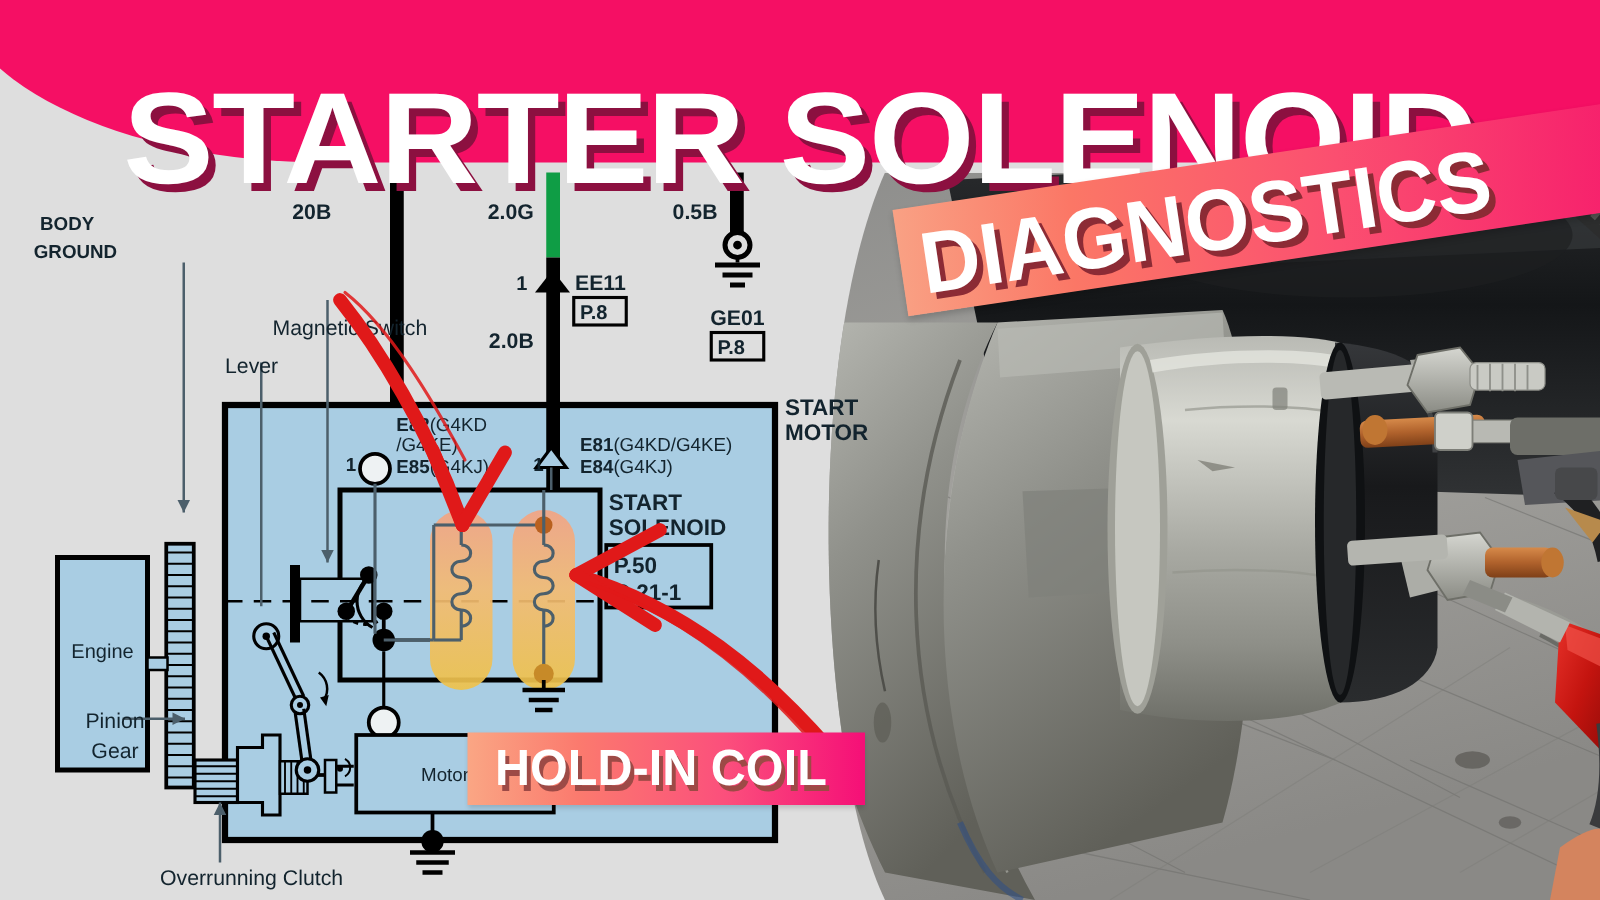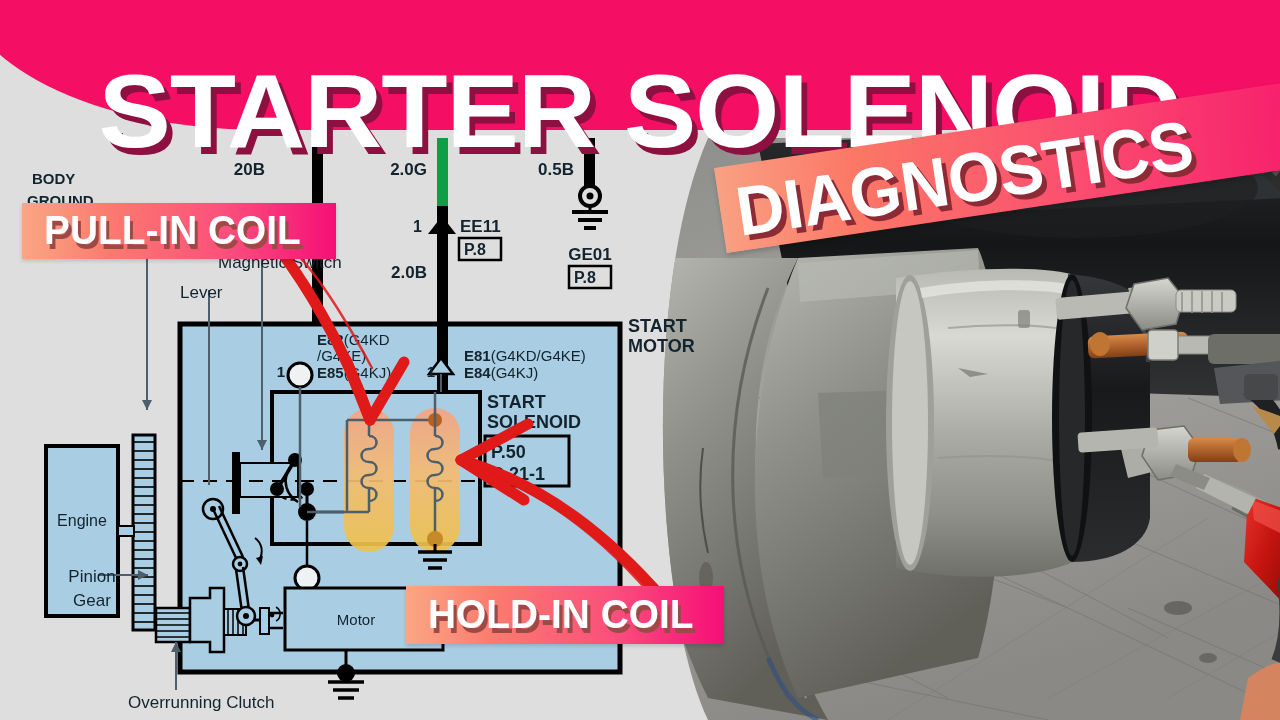--- a/index.html
+++ b/index.html
@@ -68,21 +68,21 @@
     box-shadow:0 2px 4px rgba(0,0,0,.15);
     display:flex;align-items:center;
   }
   .callout span{
     font-weight:bold;color:#fff;white-space:nowrap;user-select:none;
     transform:scaleX(1.05) scaleY(1.1);transform-origin:left center;
     text-shadow:3px 4px 0 #9d4a46;
   }
   #callout-pull{left:22px;top:203px;width:292px;height:56px;padding-left:22px;}
   #callout-pull span{font-size:37px;}
-  #callout-hold{left:374px;top:586px;width:296px;height:58px;padding-left:22px;margin-left:32px;}
+  #callout-hold{left:374px;top:586px;width:296px;height:58px;padding-left:22px;}
   #callout-hold span{font-size:37px;}
 
   
   .arrows{position:absolute;left:0;top:0;width:1280px;height:720px;z-index:52;pointer-events:none;}
 </style>
 </head>
 <body>
 
 <div id="stage">
 
@@ -455,23 +455,20 @@
       <path d="M370 420 L 404 362" stroke-width="11"></path>
       <path d="M276 234 C 312 262 346 320 372 368" stroke-width="2.5" opacity="0.85"></path>
 
       <path d="M664 600 C 612 540 548 486 461 460" stroke-width="11"></path>
       <path d="M461 460 L 528 424" stroke-width="11"></path>
       <path d="M461 460 L 524 500" stroke-width="11"></path>
       <path d="M650 594 C 600 536 540 490 470 466" stroke-width="2.5" opacity="0.85"></path>
     </g>
   </svg>
 
-  <div class="callout" id="callout-pull">
-    <span>PULL-IN COIL</span>
-  </div>
   <div class="callout" id="callout-hold">
     <span>HOLD-IN COIL</span>
   </div>
 
   <div class="diag-banner">
     <div class="diag-text">DIAGNOSTICS</div>
   </div>
 
   <div class="header-banner"></div>
   <div class="header-title">STARTER SOLENOID</div>

